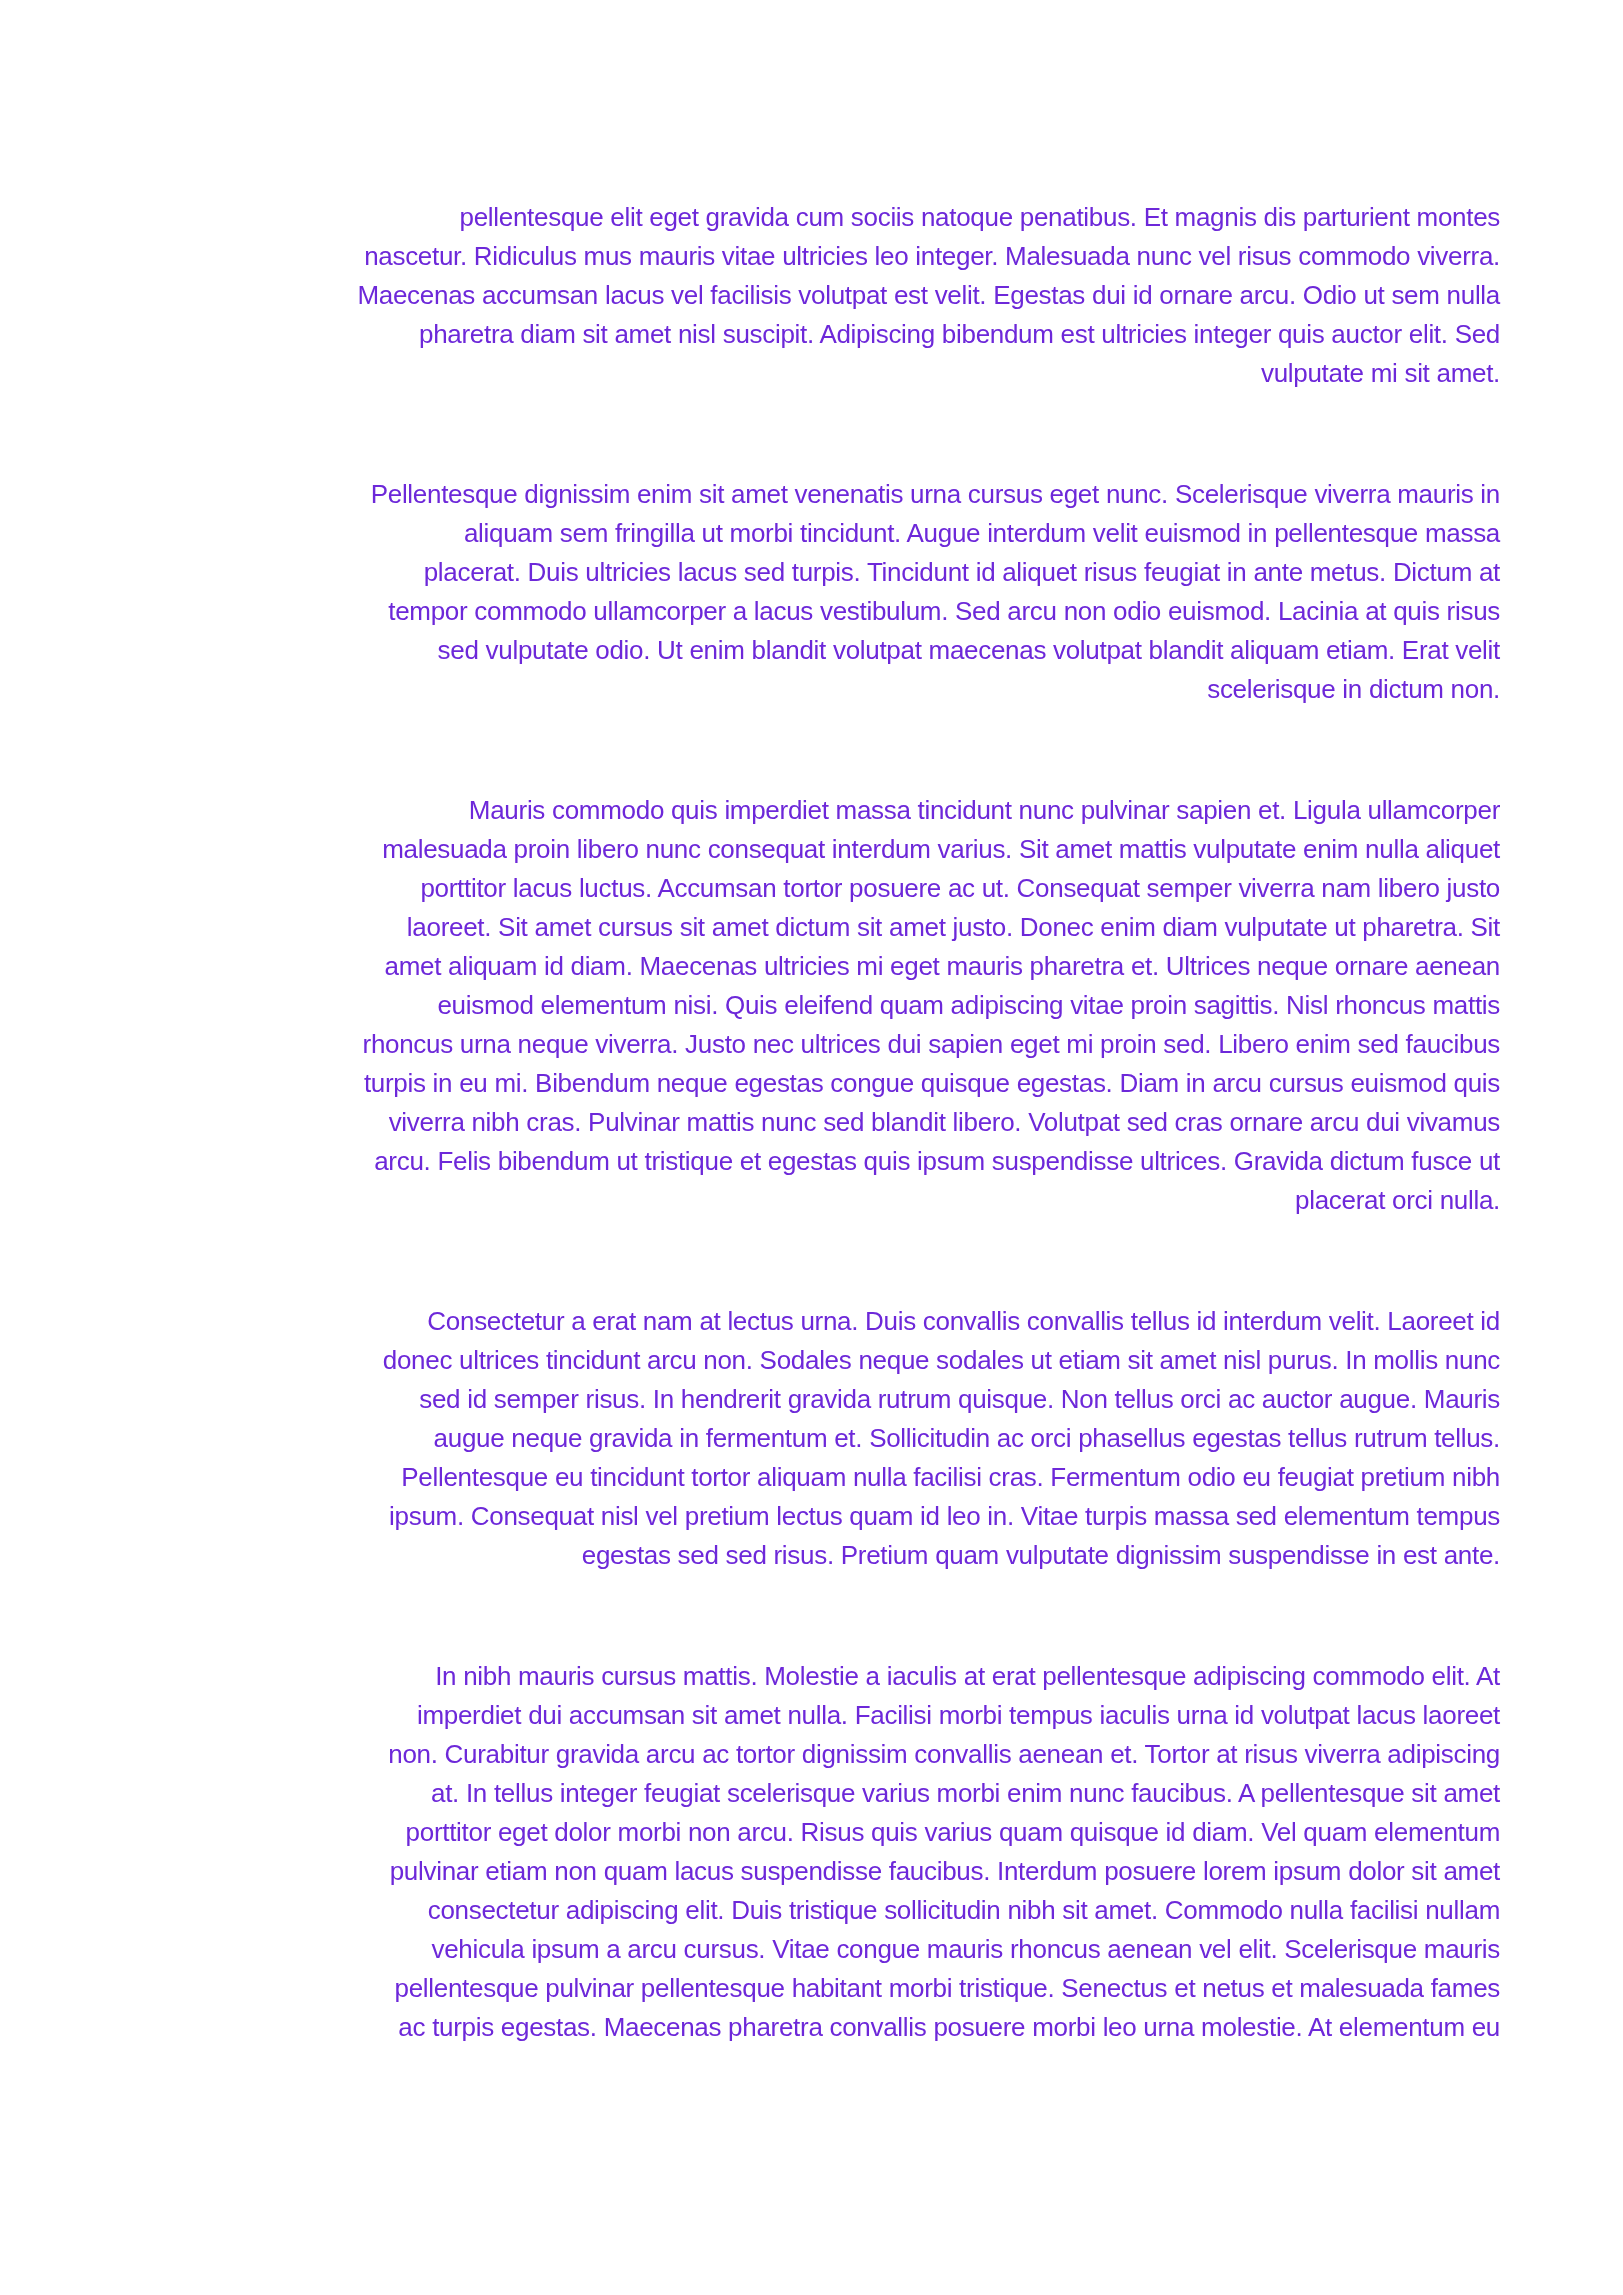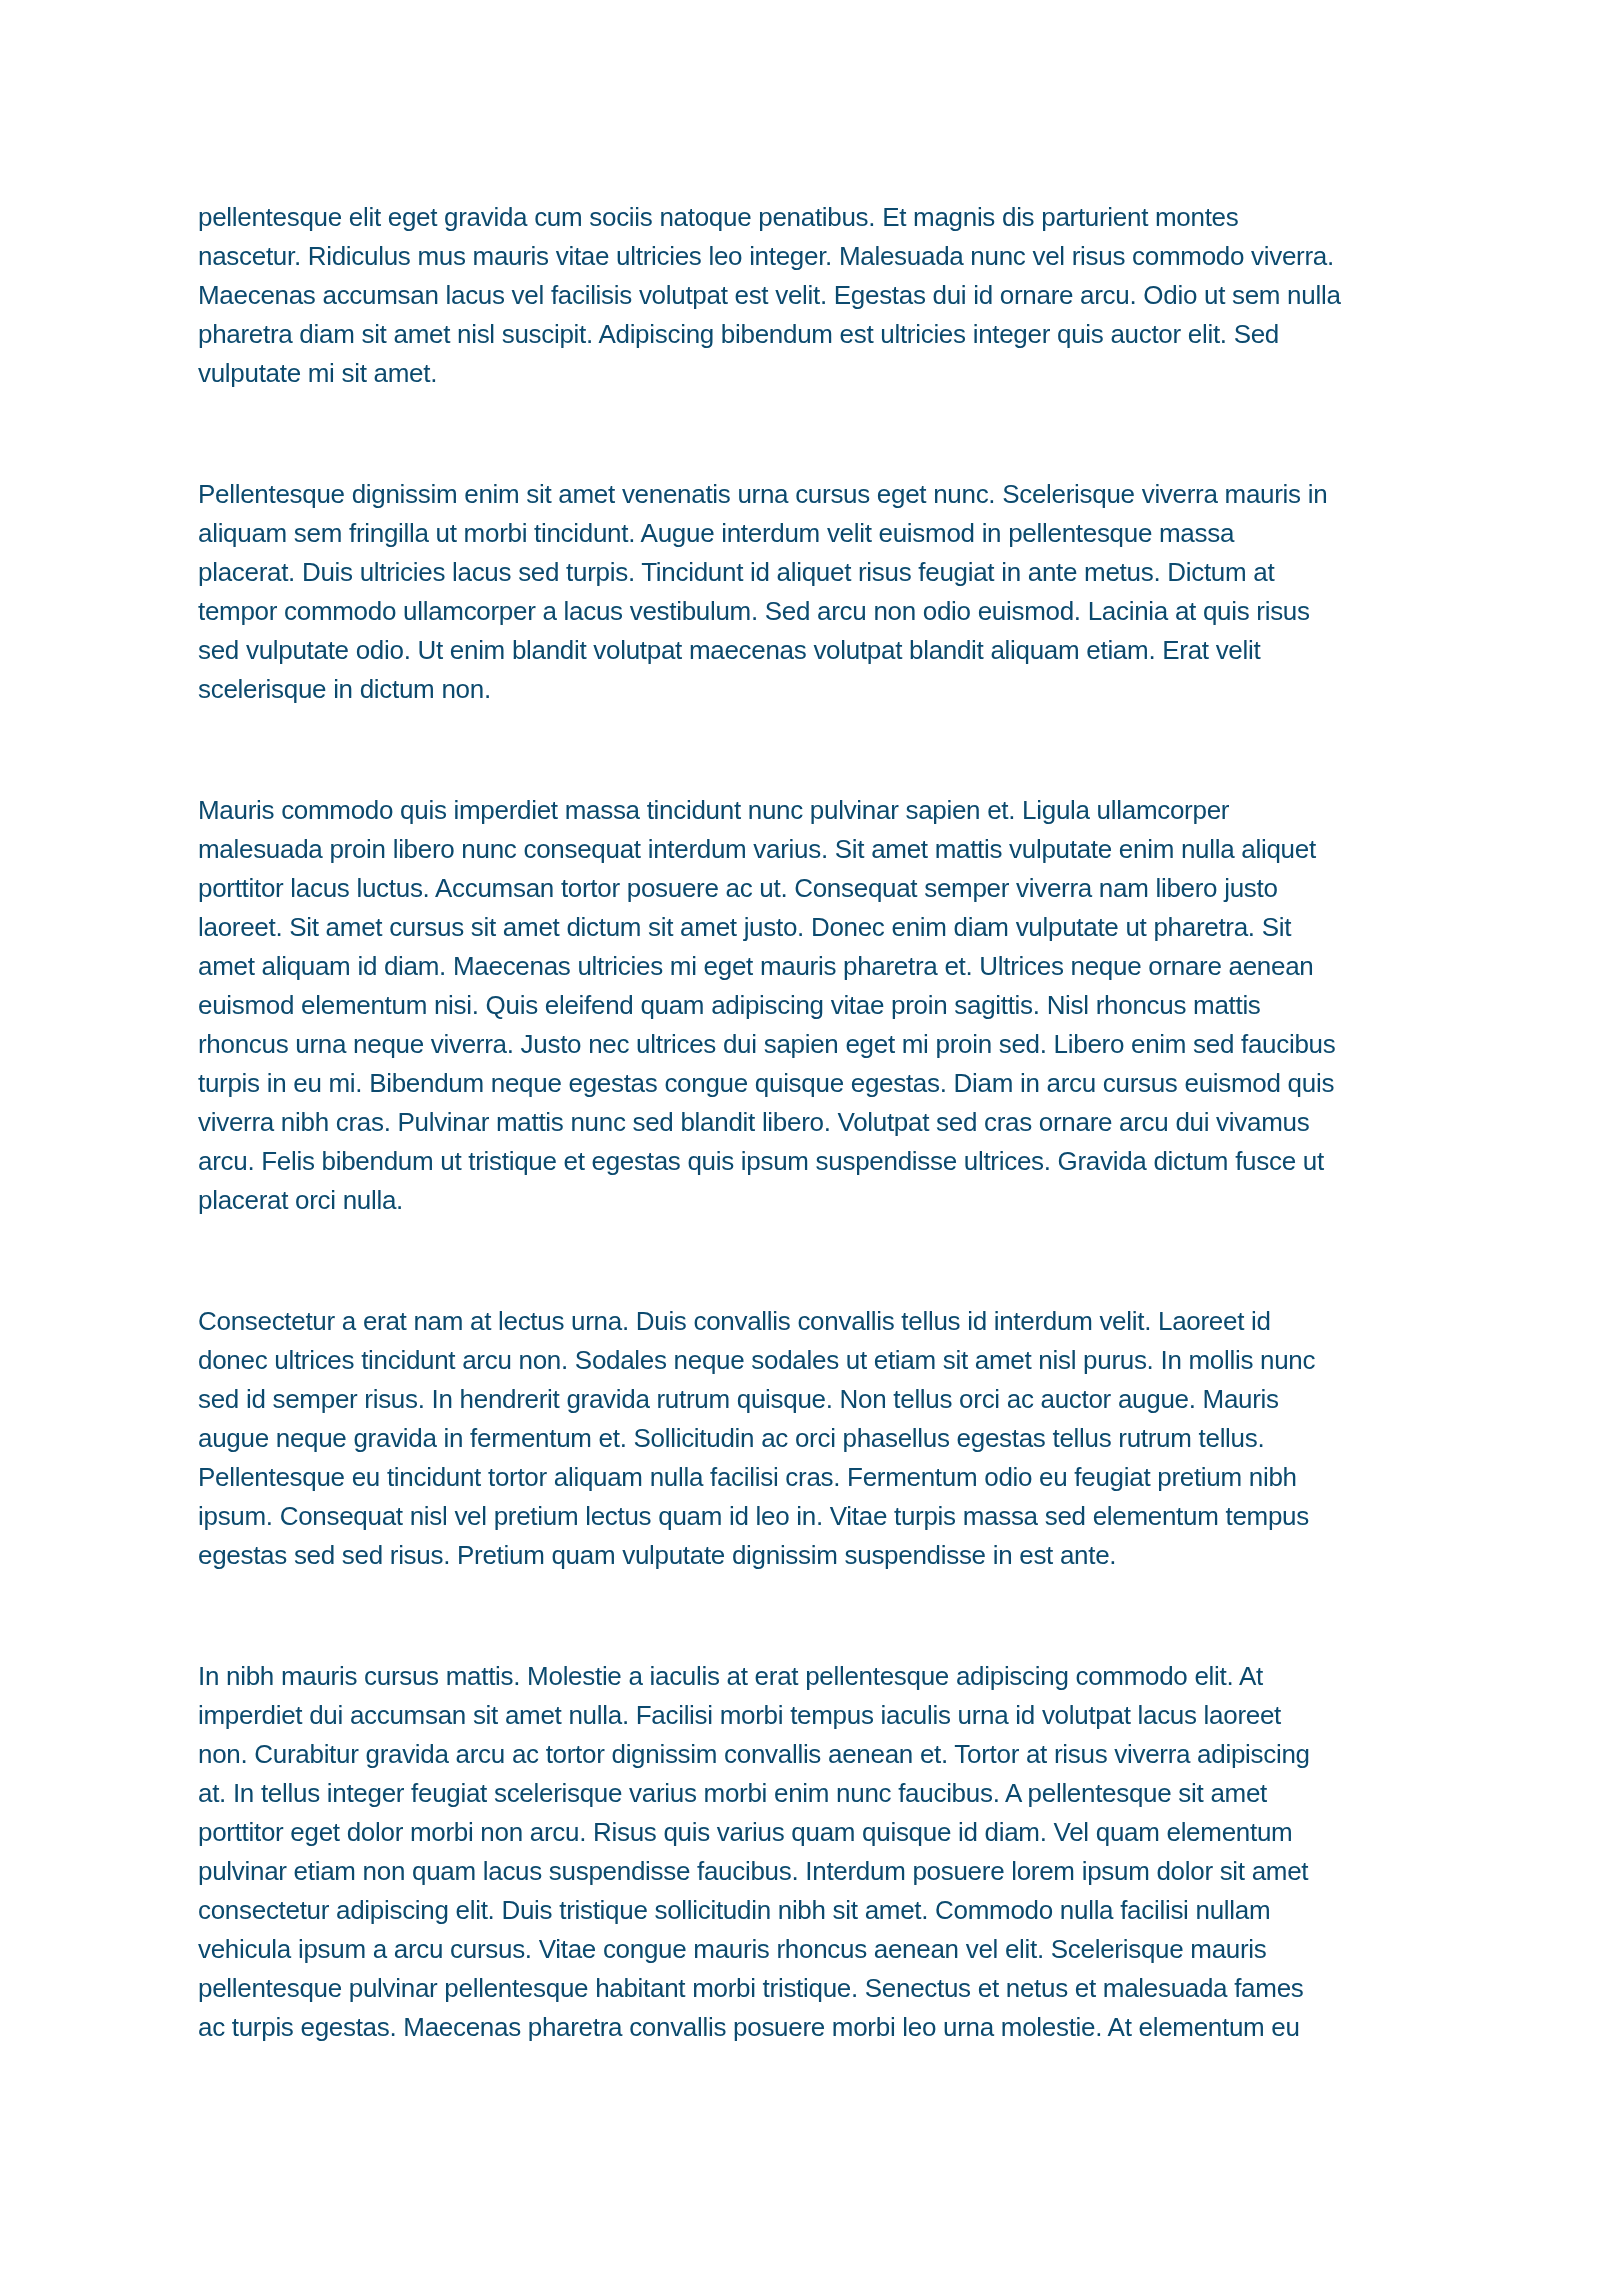--- a/index.html
+++ b/index.html
@@ -21,22 +21,22 @@
     left: 198px;
     top: 198px;
     width: 1302px;
   }
   .para {
     margin: 0 0 82px 0;
     font-size: 26px;
     line-height: 39px;
     letter-spacing: -0.3px;
     white-space: pre-line;   
-    color: #0c4a6e;
-    text-align: left;
+    color: #6d28d9;
+    text-align: right;
   }
   .para:last-child {
     margin-bottom: 8px;
   }
 </style>
 </head>
 <body>
 
 <div class="page">
   <div class="content">

